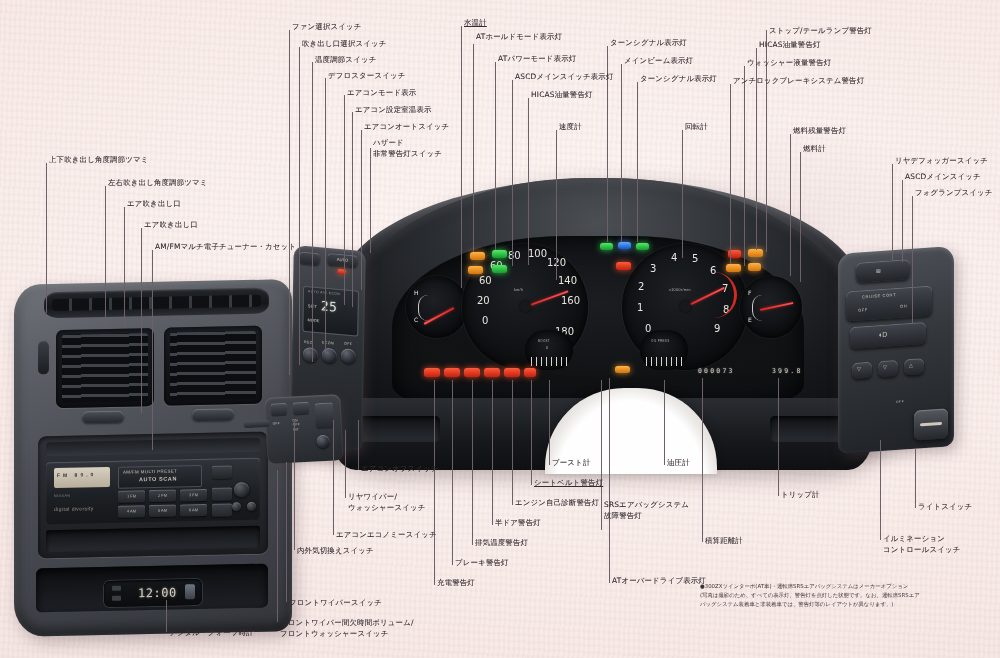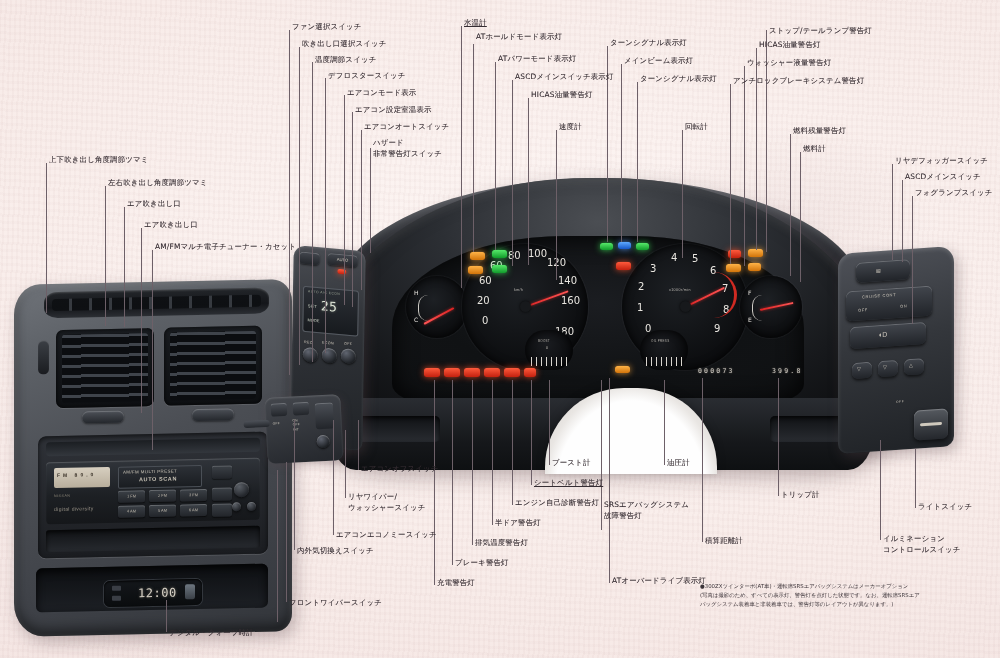--- a/index.html
+++ b/index.html
@@ -599,20 +599,22 @@
   <div class="lbl" style="left:895px;top:156px;">リヤデフォッガースイッチ</div>
   <div class="lbl" style="left:905px;top:172px;">ASCDメインスイッチ</div>
   <div class="lbl" style="left:915px;top:188px;">フォグランプスイッチ</div>
 
   <div class="lbl" style="left:361px;top:464px;">エアコンオフスイッチ</div>
   <div class="lbl" style="left:348px;top:492px;">リヤワイパー/
 ウォッシャースイッチ</div>
   <div class="lbl" style="left:336px;top:530px;">エアコンエコノミースイッチ</div>
   <div class="lbl" style="left:297px;top:546px;">内外気切換えスイッチ</div>
   <div class="lbl" style="left:289px;top:598px;">フロントワイパースイッチ</div>
+  <div class="lbl" style="left:280px;top:618px;">フロントワイパー間欠時間ボリューム/
+フロントウォッシャースイッチ</div>
   <div class="lbl" style="left:169px;top:628px;">デジタル・クォーツ時計</div>
 
   <div class="lbl" style="left:437px;top:578px;">充電警告灯</div>
   <div class="lbl" style="left:455px;top:558px;">ブレーキ警告灯</div>
   <div class="lbl" style="left:475px;top:538px;">排気温度警告灯</div>
   <div class="lbl" style="left:495px;top:518px;">半ドア警告灯</div>
   <div class="lbl" style="left:515px;top:498px;">エンジン自己診断警告灯</div>
   <div class="lbl" style="left:534px;top:478px;text-decoration:underline;">シートベルト警告灯</div>
   <div class="lbl" style="left:552px;top:458px;">ブースト計</div>
   <div class="lbl" style="left:604px;top:500px;">SRSエアバッグシステム

